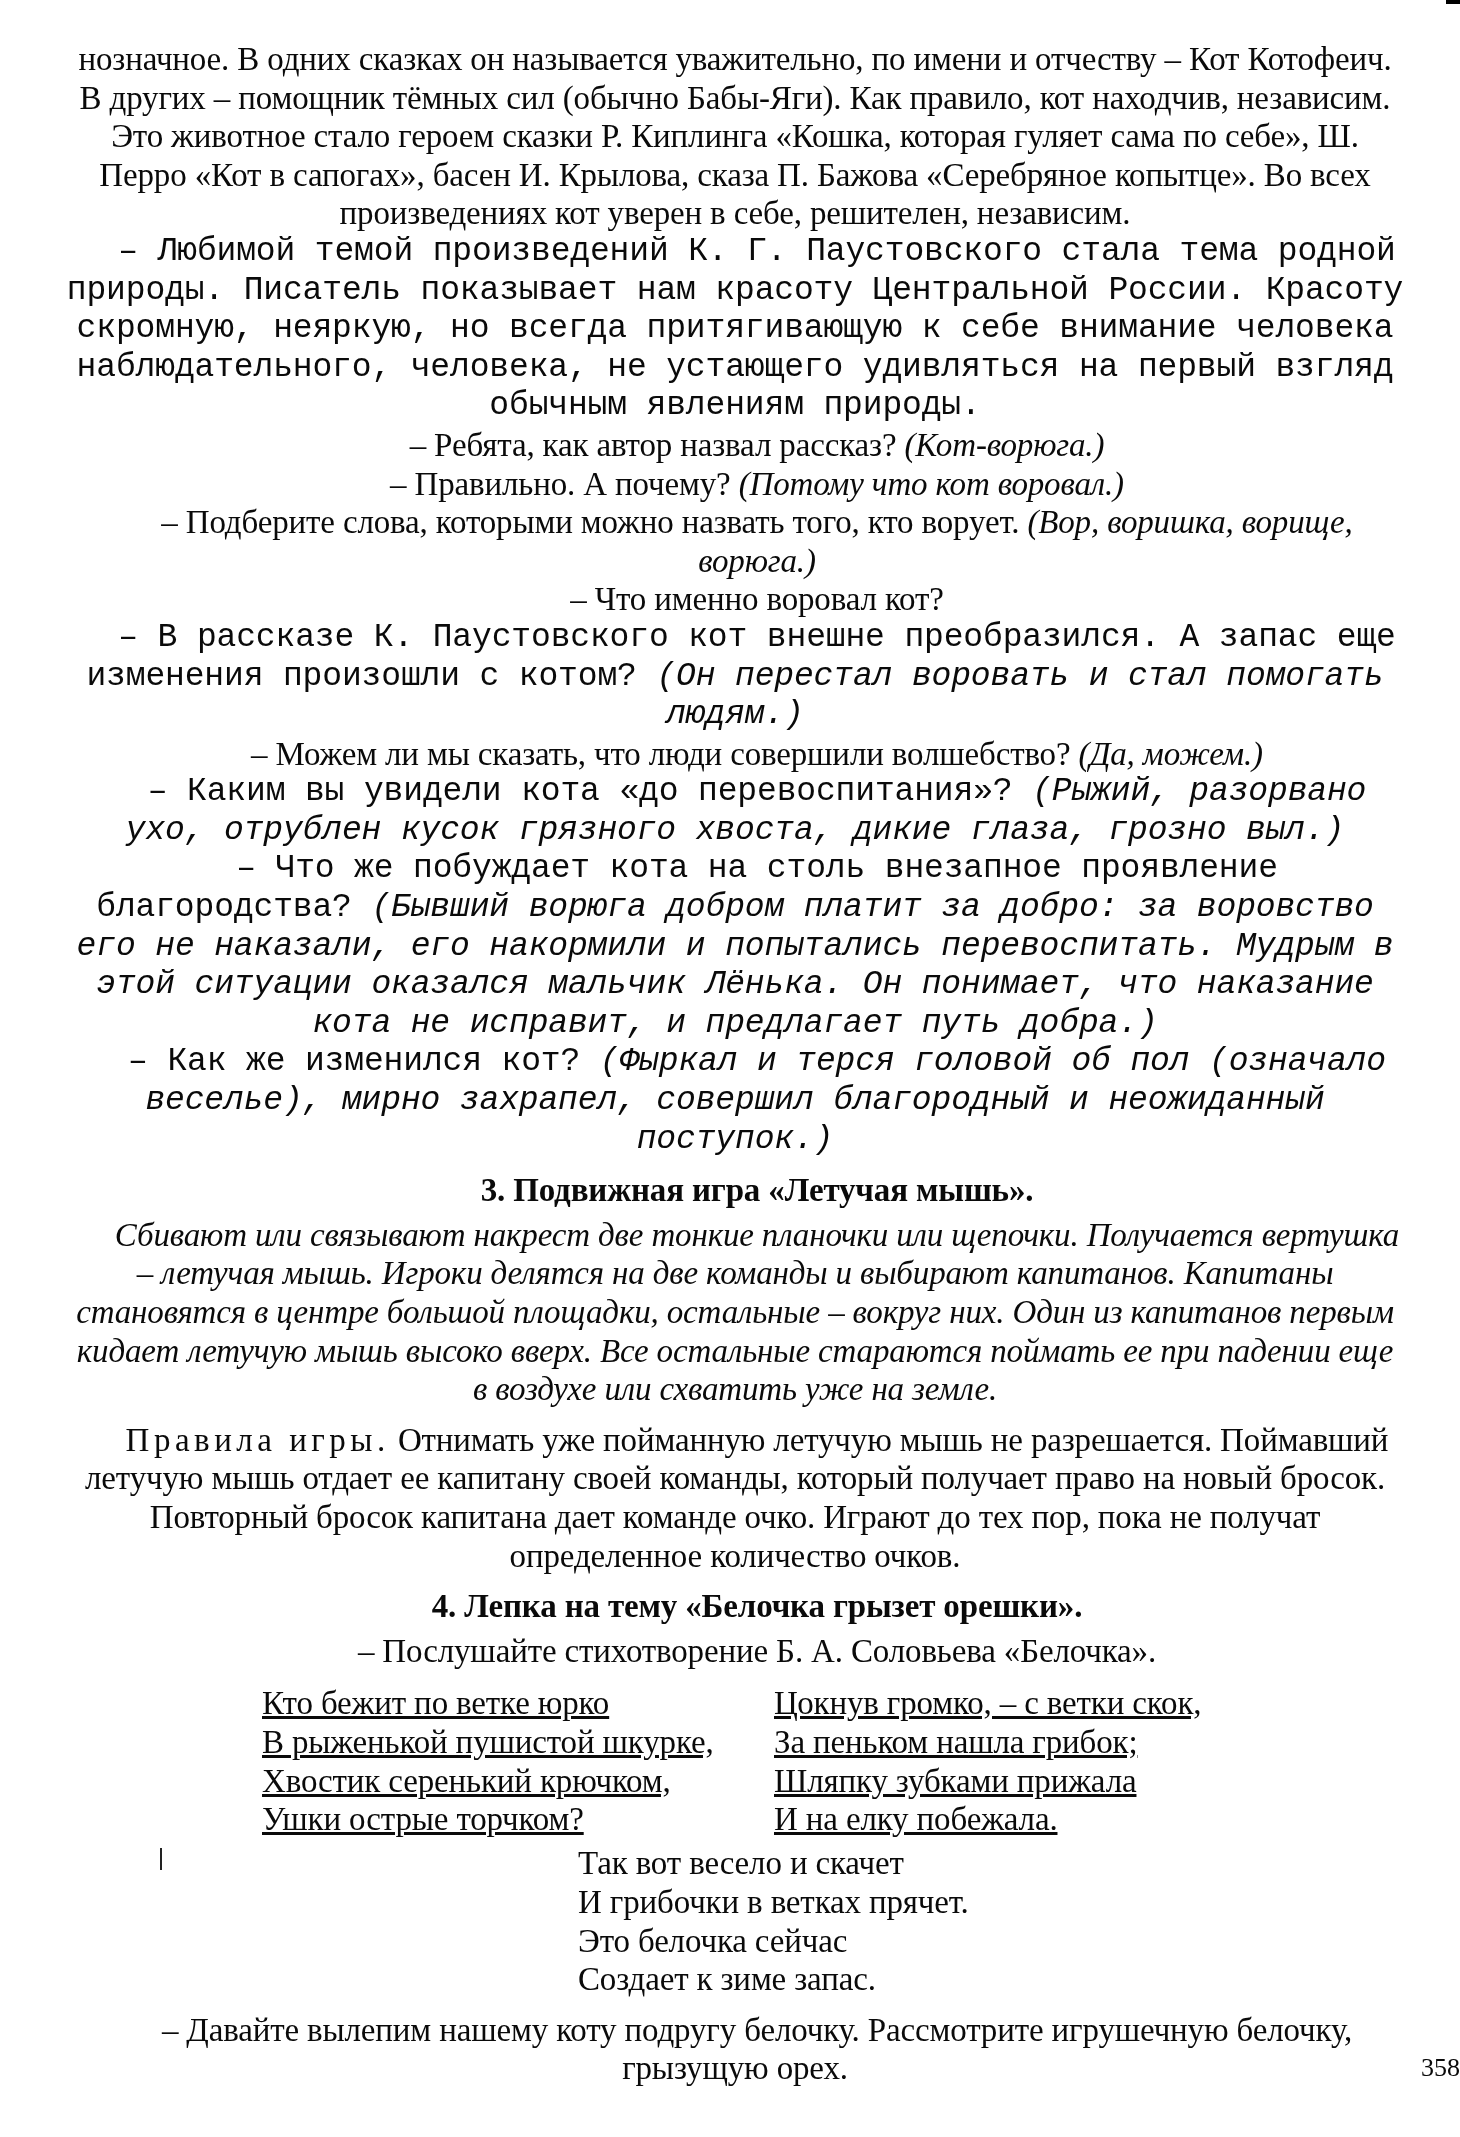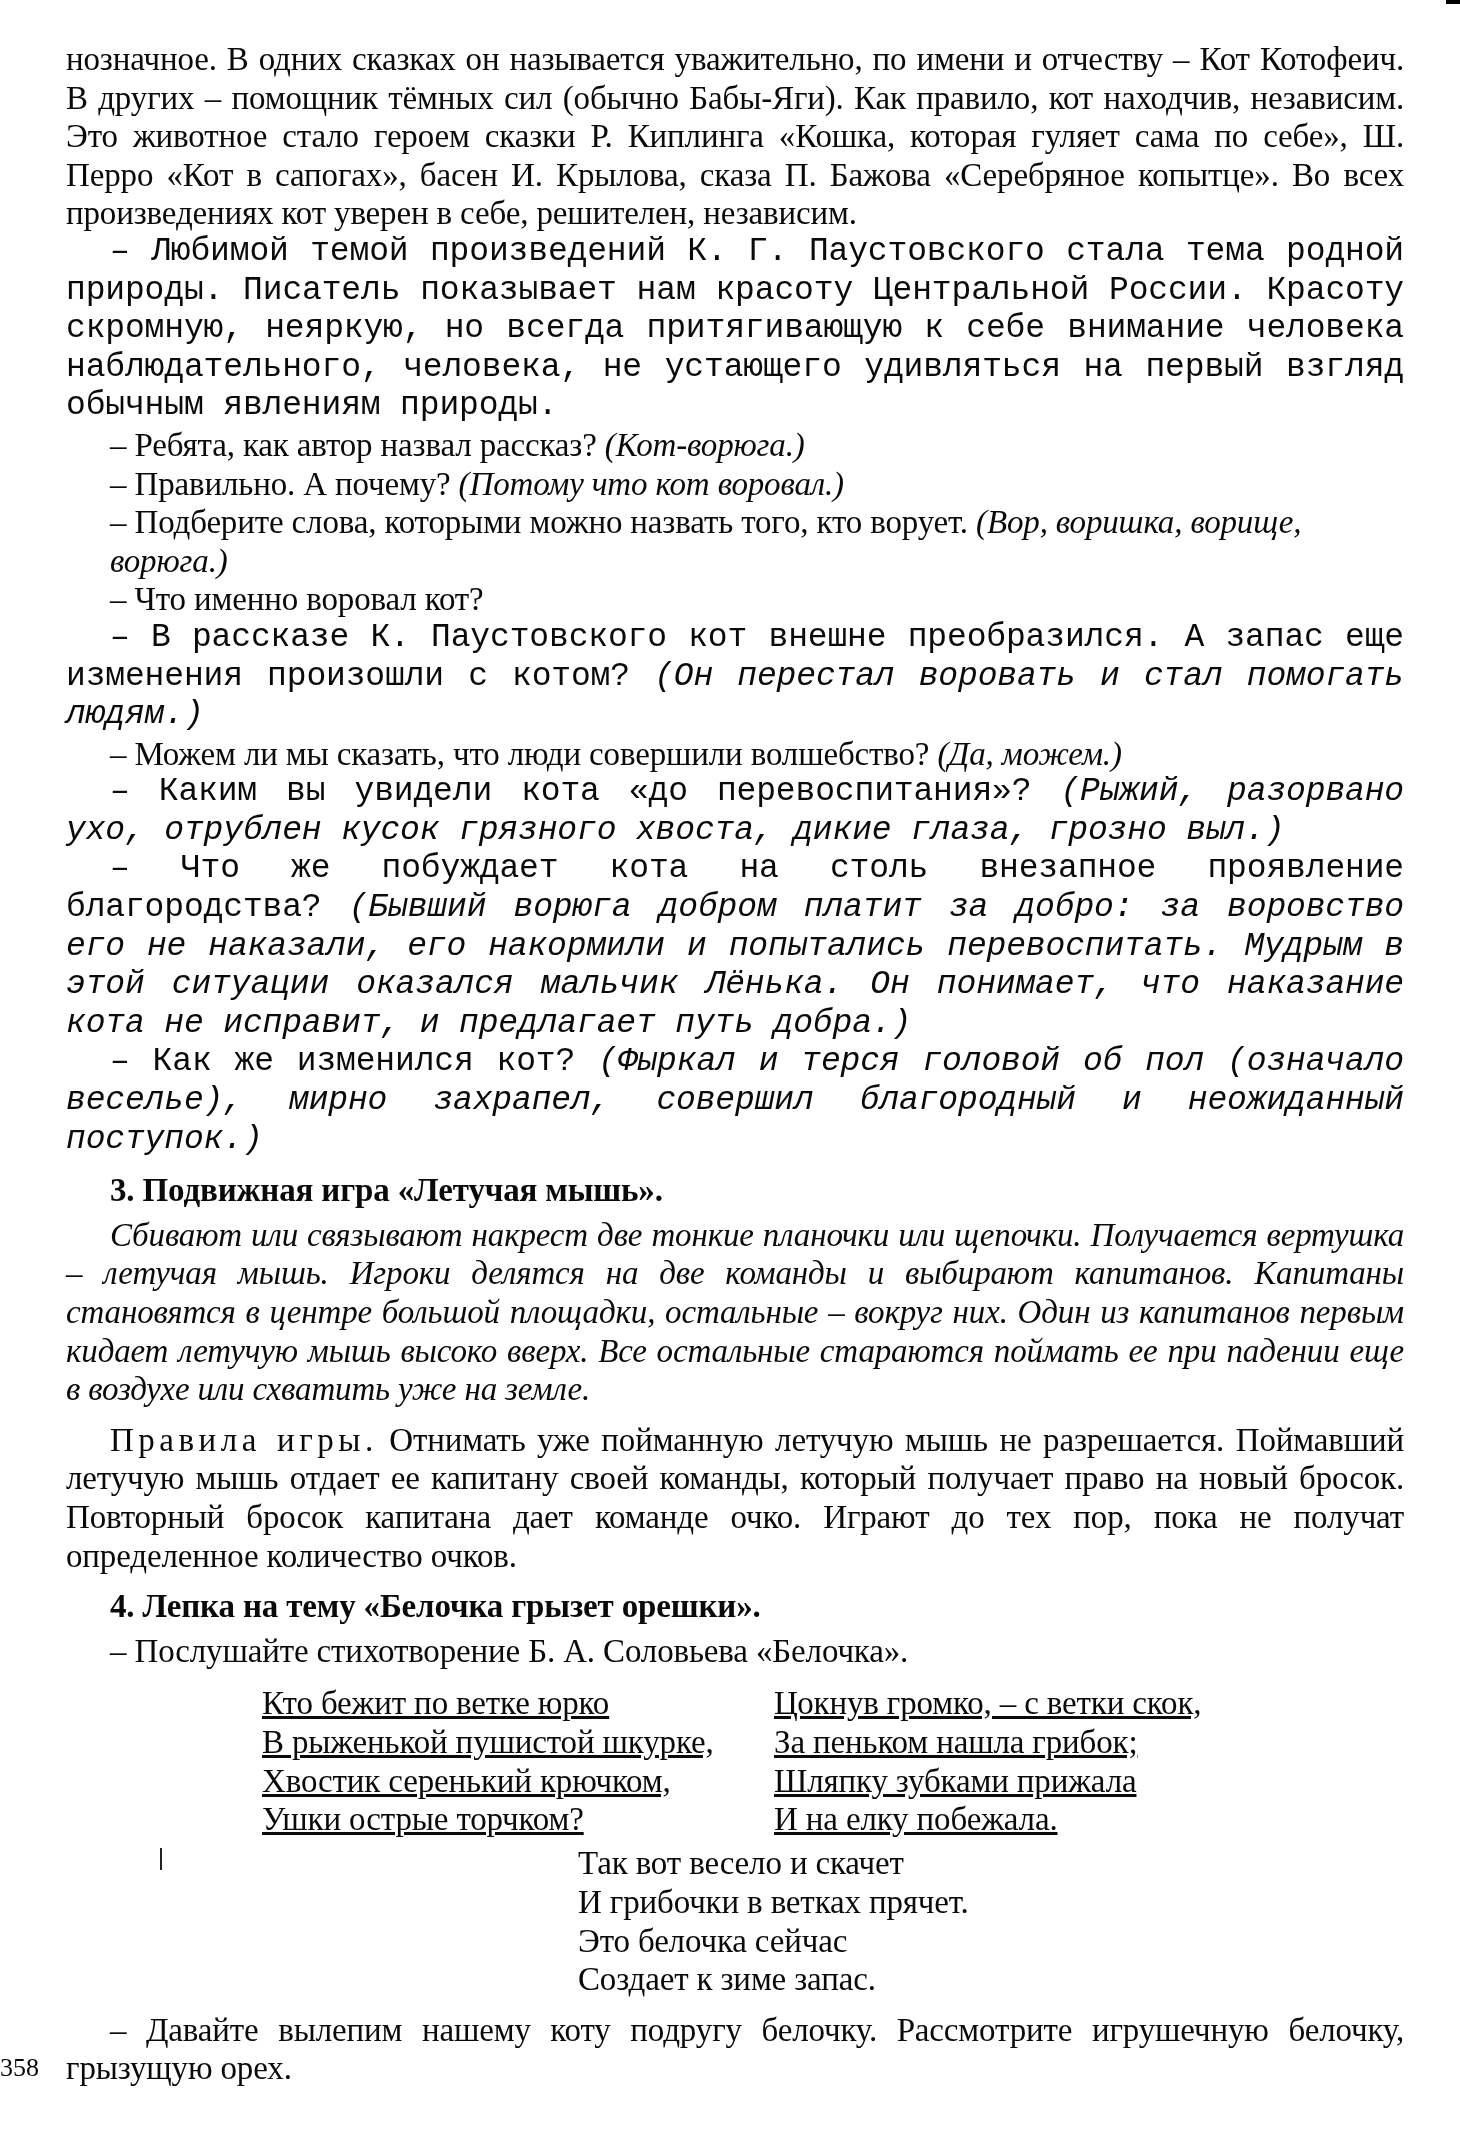--- a/index.html
+++ b/index.html
@@ -14,21 +14,21 @@
   .page {
     position: absolute;
     left: 66px;
     top: 40px;
     width: 1338px;
     font-size: 33px;
     line-height: 38.6px;
     text-align: justify;
     letter-spacing: -0.15px;
   }
-  .page p { margin: 0; }
+  .page p { margin: 0; text-align: center; }
   .indent { text-indent: 44px; font-family: Liberation Mono, monospace; }
   .dq { display: block; padding-left: 44px; text-indent: 0; text-align: left; }
   i, .it { font-style: italic; }
   .heading {
     font-weight: bold;
     padding-left: 44px;
     margin-top: 12px !important;
     margin-bottom: 6px !important;
     text-align: left;
   }
@@ -54,21 +54,21 @@
     padding-left: 512px;
     text-align: left;
     white-space: nowrap;
   }
   .closing { text-indent: 44px; margin-top: 12px !important; }
   .page-number {
     position: absolute;
     top: 2053px;
     left: 0;
     width: 1460px;
-    text-align: left;
+    text-align: right;
     font-size: 26px;
   }
   .corner-mark {
     position: absolute;
     top: 0;
     right: 0;
     width: 14px;
     height: 4px;
     background: #000;
   }

